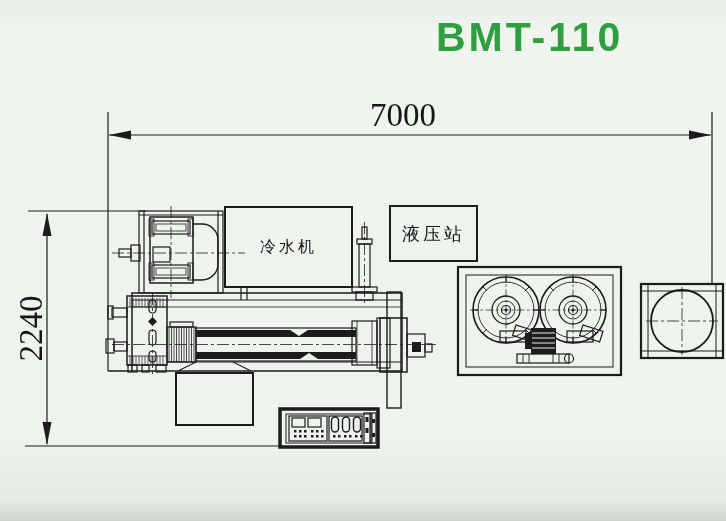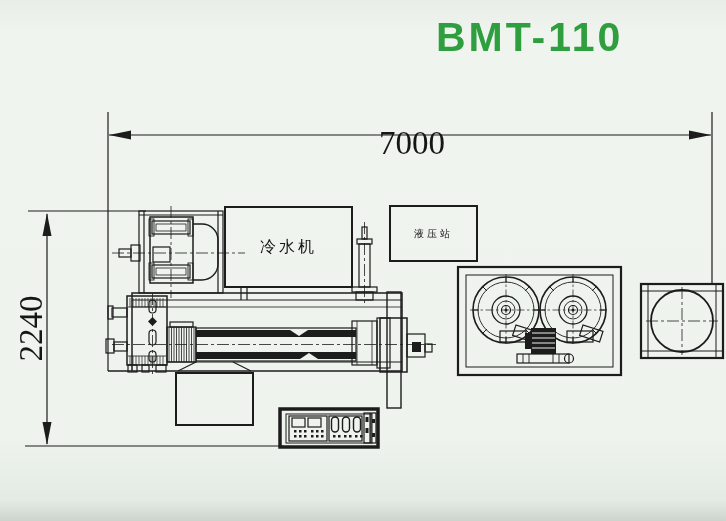--- a/index.html
+++ b/index.html
@@ -18,32 +18,32 @@
   .title{
     position:absolute;left:436px;top:8px;width:280px;height:58px;
     font-size:41px;font-weight:bold;letter-spacing:3px;line-height:58px;
     color:#2f9e3f;white-space:nowrap;
   }
   .dim-text{
     position:absolute;color:#161616;
     font-family:"Liberation Serif","DejaVu Serif",serif;
     font-size:33px;line-height:33px;white-space:nowrap;
   }
-  .dim-w{left:370px;top:99px;width:84px;text-align:center;margin-top:28px;}
+  .dim-w{left:370px;top:99px;width:84px;}
   .dim-h{
     left:-29px;top:312px;width:120px;text-align:center;
     transform:rotate(-90deg);transform-origin:center;
   }
   .cjk-label{
     position:absolute;display:flex;align-items:center;justify-content:center;
     color:#161616;font-family:"DejaVu Serif","Liberation Serif",serif;
     letter-spacing:3px;
   }
   .chiller{left:225px;top:207px;width:127px;height:80px;font-size:16px;}
-  .hydraulic{left:390px;top:206px;width:87px;height:55px;font-size:10px;}
+  .hydraulic{left:390px;top:206px;width:87px;height:55px;font-size:18px;}
 </style>
 </head>
 <body>
 
 <div class="canvas">
 
   <svg width="726" height="521" viewBox="0 0 726 521">
     <g stroke="#1c1c1c" fill="none" stroke-width="1.2" stroke-linecap="butt">
 
       <g>

